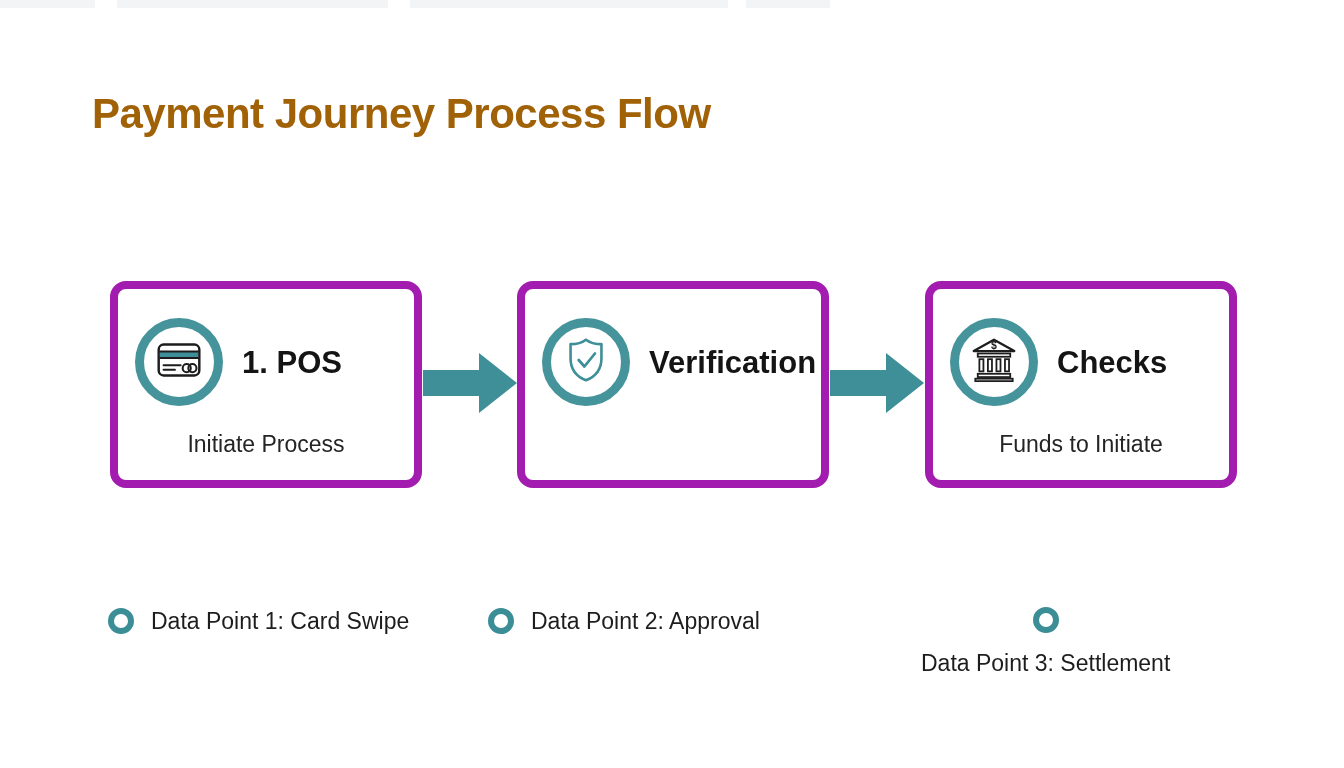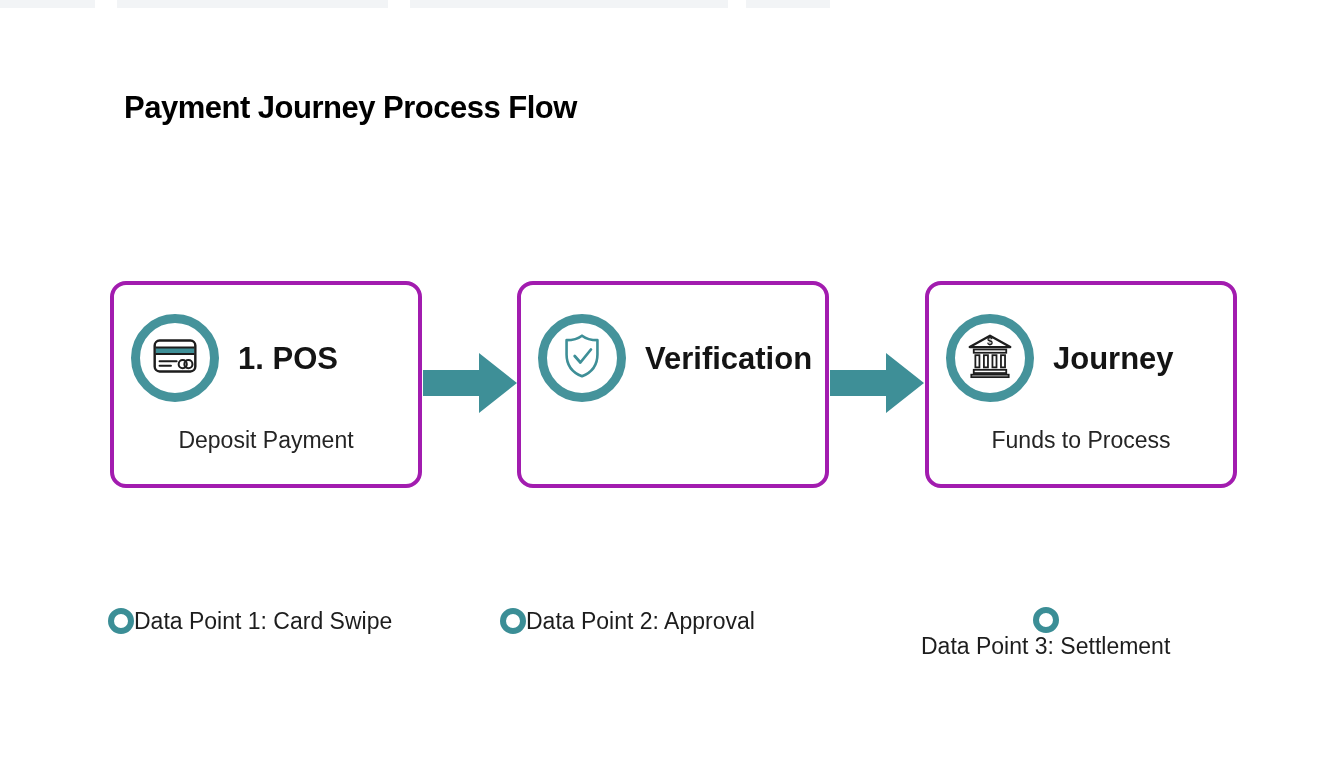--- a/index.html
+++ b/index.html
@@ -9,29 +9,28 @@
     font-family: "Liberation Sans", sans-serif;
     overflow: hidden;
     position: relative;
   }
   .top-strip-seg {
     position: absolute; top: 0; height: 8px;
     background: #f2f4f6;
   }
   .page-title {
     position: absolute; left: 92px; top: 90px;
-    font-size: 31px; font-weight: 700; color: #000000;
+    font-size: 42px; font-weight: 700; color: #a16207;
     letter-spacing: -0.5px;
-    margin-left: 32px;
   }
   .step-box {
     position: absolute; top: 281px;
     width: 312px; height: 207px;
     background: #ffffff;
-    border: 4px solid #a21caf;
+    border: 8px solid #a21caf;
     border-radius: 16px;
   }
   .step-box.b1 { left: 110px; }
   .step-box.b2 { left: 517px; padding-left: 30px; }
   .step-box.b3 { left: 925px; }
   .icon-ring {
     position: absolute; left: 17px; top: 29px;
     width: 88px; height: 88px;
     border: 9px solid #45939b;
     border-radius: 50%;
@@ -50,25 +49,25 @@
     font-size: 23px; color: #242424;
   }
   .flow-arrow {
     position: absolute; top: 353px;
     width: 94px; height: 60px;
   }
   .flow-arrow.a1 { left: 423px; }
   .flow-arrow.a2 { left: 830px; }
   .legend-item {
     position: absolute; top: 607px;
-    display: flex; align-items: center; 
+    display: flex; align-items: center; gap: 17px;
     height: 28px;
   }
   .legend-item.l1 { left: 108px; }
-  .legend-item.l2 { left: 500px; text-align: center; }
+  .legend-item.l2 { left: 488px; text-align: center; }
   .legend-item.l3 { left: 921px; flex-direction: column; }
   .legend-ring {
     width: 26px; height: 26px;
     border: 6px solid #3b8e96;
     border-radius: 50%;
     background: #ffffff;
     flex: 0 0 auto;
   }
   .legend-label {
     font-size: 23px; color: #1d1d1d;
@@ -96,21 +95,21 @@
         <line x1="8" y1="21.5" x2="56" y2="21.5" stroke="#1d1d1d" stroke-width="2.5"></line>
         <line x1="8" y1="29.5" x2="56" y2="29.5" stroke="#1d1d1d" stroke-width="2.5"></line>
         <line x1="13" y1="38.5" x2="34" y2="38.5" stroke="#1d1d1d" stroke-width="2.5" stroke-linecap="round"></line>
         <line x1="13" y1="44" x2="27" y2="44" stroke="#1d1d1d" stroke-width="2.5" stroke-linecap="round"></line>
         <circle cx="41.5" cy="42" r="5" stroke="#1d1d1d" stroke-width="2.5"></circle>
         <circle cx="48.5" cy="42" r="5" stroke="#1d1d1d" stroke-width="2.5"></circle>
       </svg>
     </span>
   </div>
   <div class="step-title">1. POS</div>
-  <div class="step-subtitle">Deposit Payment</div>
+  <div class="step-subtitle">Initiate Process</div>
 </div>
 
 <svg class="flow-arrow a1" viewBox="0 0 94 60">
   <polygon points="0,17 56,17 56,0 94,30 56,60 56,43 0,43" fill="#3e8f97"></polygon>
 </svg>
 
 <div class="step-box b2">
   <div class="icon-ring">
     <span>
       <svg viewBox="0 0 64 64" fill="none">
@@ -135,22 +134,22 @@
         <rect x="12" y="24" width="40" height="4" stroke="#1d1d1d" stroke-width="2.2"></rect>
         <rect x="14" y="31" width="5" height="15" stroke="#1d1d1d" stroke-width="2.2"></rect>
         <rect x="24.5" y="31" width="5" height="15" stroke="#1d1d1d" stroke-width="2.2"></rect>
         <rect x="35" y="31" width="5" height="15" stroke="#1d1d1d" stroke-width="2.2"></rect>
         <rect x="45.5" y="31" width="5" height="15" stroke="#1d1d1d" stroke-width="2.2"></rect>
         <rect x="12" y="49" width="40" height="4" stroke="#1d1d1d" stroke-width="2.2"></rect>
         <rect x="9" y="55" width="46" height="3" stroke="#1d1d1d" stroke-width="2.2"></rect>
       </svg>
     </span>
   </div>
-  <div class="step-title">Journey</div>
-  <div class="step-subtitle">Funds to Process</div>
+  <div class="step-title">Checks</div>
+  <div class="step-subtitle">Funds to Initiate</div>
 </div>
 
 <div class="legend-item l1">
   <div class="legend-ring"></div>
   <div class="legend-label">Data Point 1: Card Swipe</div>
 </div>
 <div class="legend-item l2">
   <div class="legend-ring"></div>
   <div class="legend-label">Data Point 2: Approval</div>
 </div>

